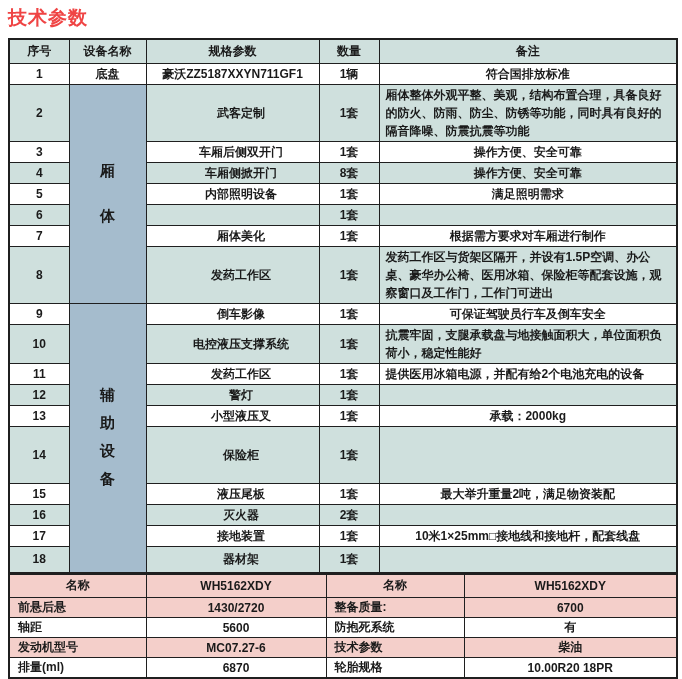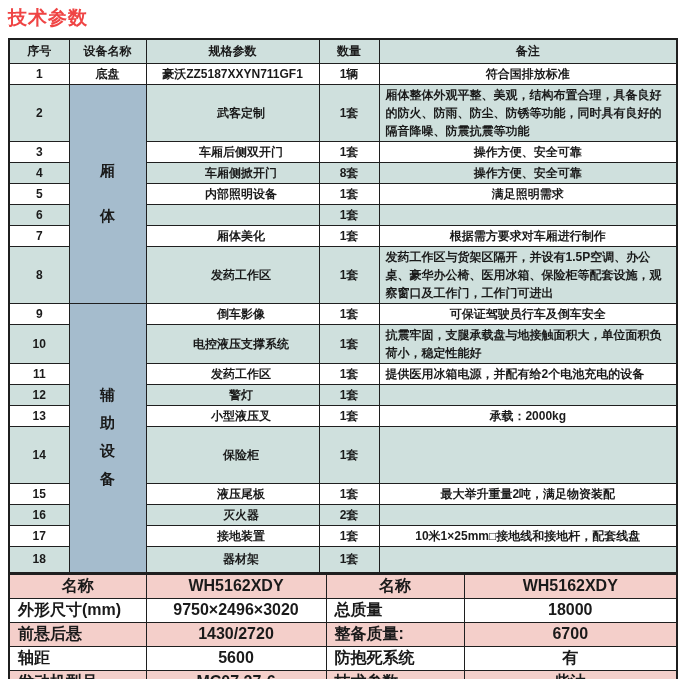--- a/index.html
+++ b/index.html
@@ -40,21 +40,21 @@
   }
   .group-stack{display:flex;flex-direction:column;align-items:center;justify-content:center;height:100%;}
   .group-stack.loose{gap:26px;}
   .group-stack.tight{gap:9px;}
   td.left{text-align:center;padding-left:20px;}
   td.note-left{text-align:left;padding-left:6px;line-height:1.5;}
   tr.pink td{background:var(--pink);}
   td.lbl{text-align:left;padding-left:8px;}
   table.spec tr{height:20px;}
   table.spec tr.first{height:24px;}
-  table.spec td{font-size:16px;}
+  table.spec td{font-size:12px;}
 </style>
 </head>
 <body>
 
 <div class="wrap">
   <div class="title">技术参数</div>
 
   <table class="main">
     <colgroup>
       <col style="width:60px">
@@ -206,26 +206,20 @@
         <col style="width:138px">
         <col style="width:213px">
     </colgroup>
     <tbody>
         <tr class="pink first">
           <td>名称</td>
           <td>WH5162XDY</td>
           <td>名称</td>
           <td>WH5162XDY</td>
         </tr>
-        <tr class="white">
-          <td class="lbl">外形尺寸(mm)</td>
-          <td>9750×2496×3020</td>
-          <td class="lbl">总质量</td>
-          <td>18000</td>
-        </tr>
         <tr class="pink">
           <td class="lbl">前悬后悬</td>
           <td>1430/2720</td>
           <td class="lbl">整备质量:</td>
           <td>6700</td>
         </tr>
         <tr class="white">
           <td class="lbl">轴距</td>
           <td>5600</td>
           <td class="lbl">防抱死系统</td>

